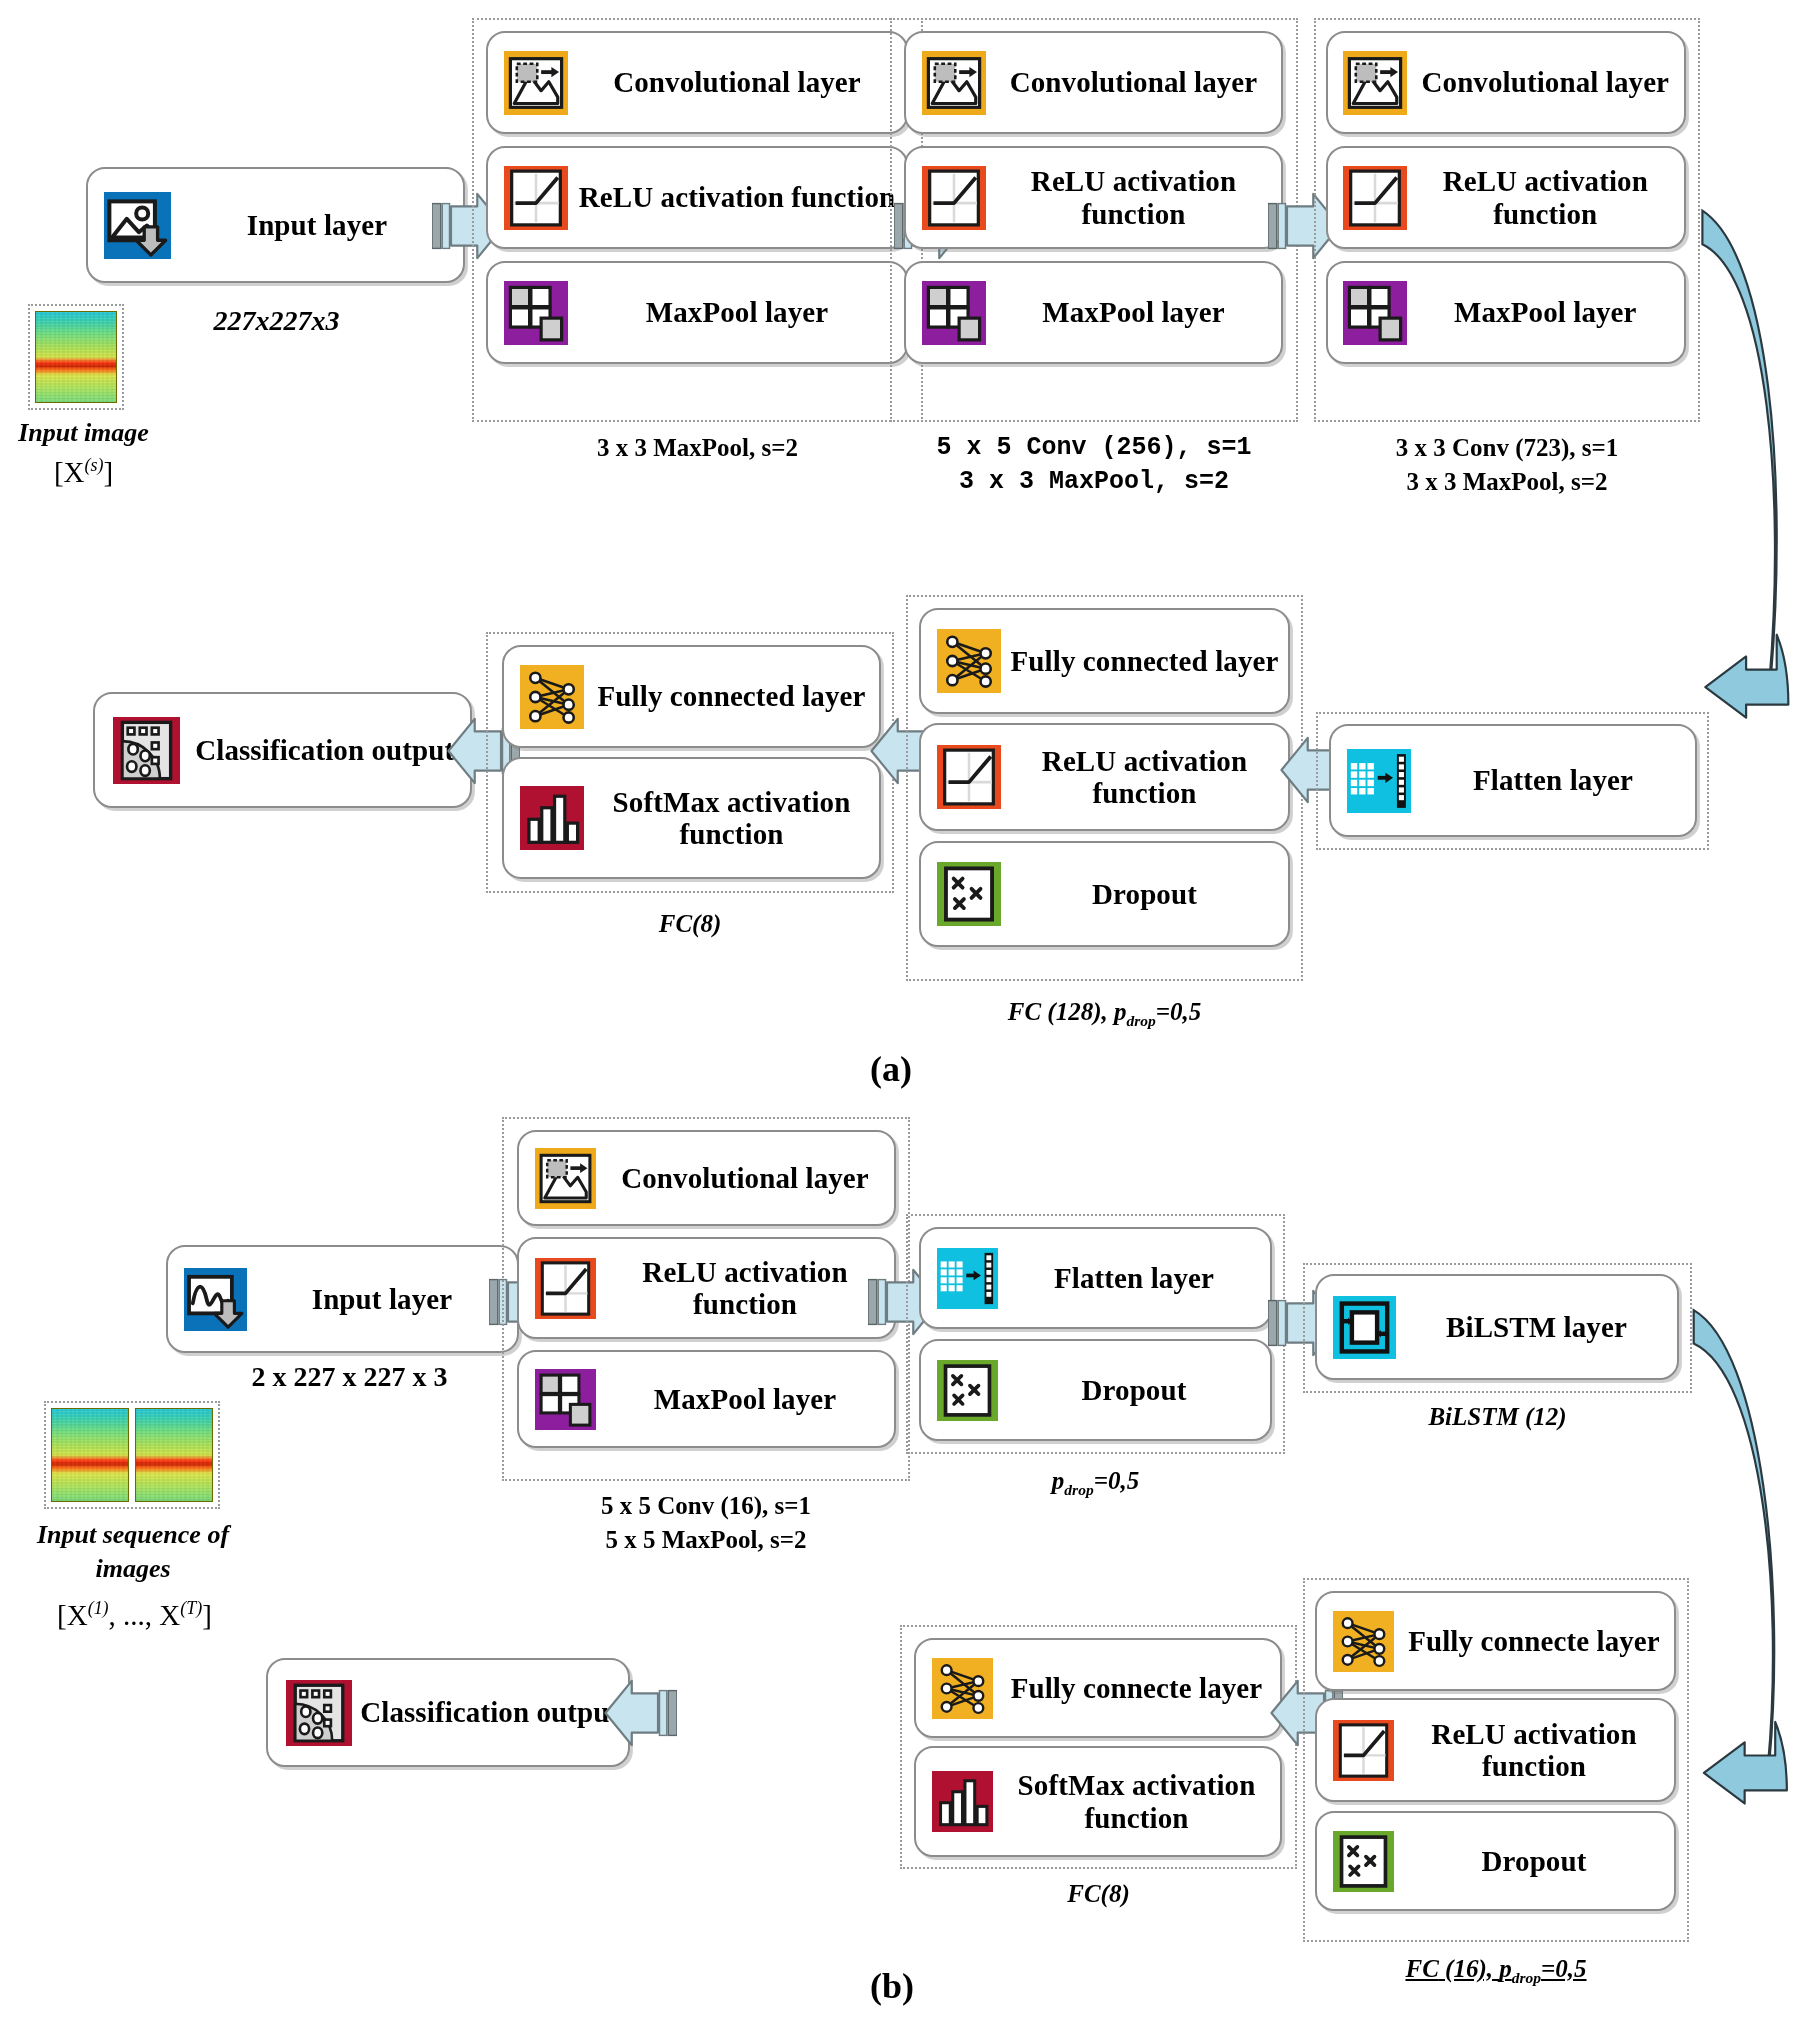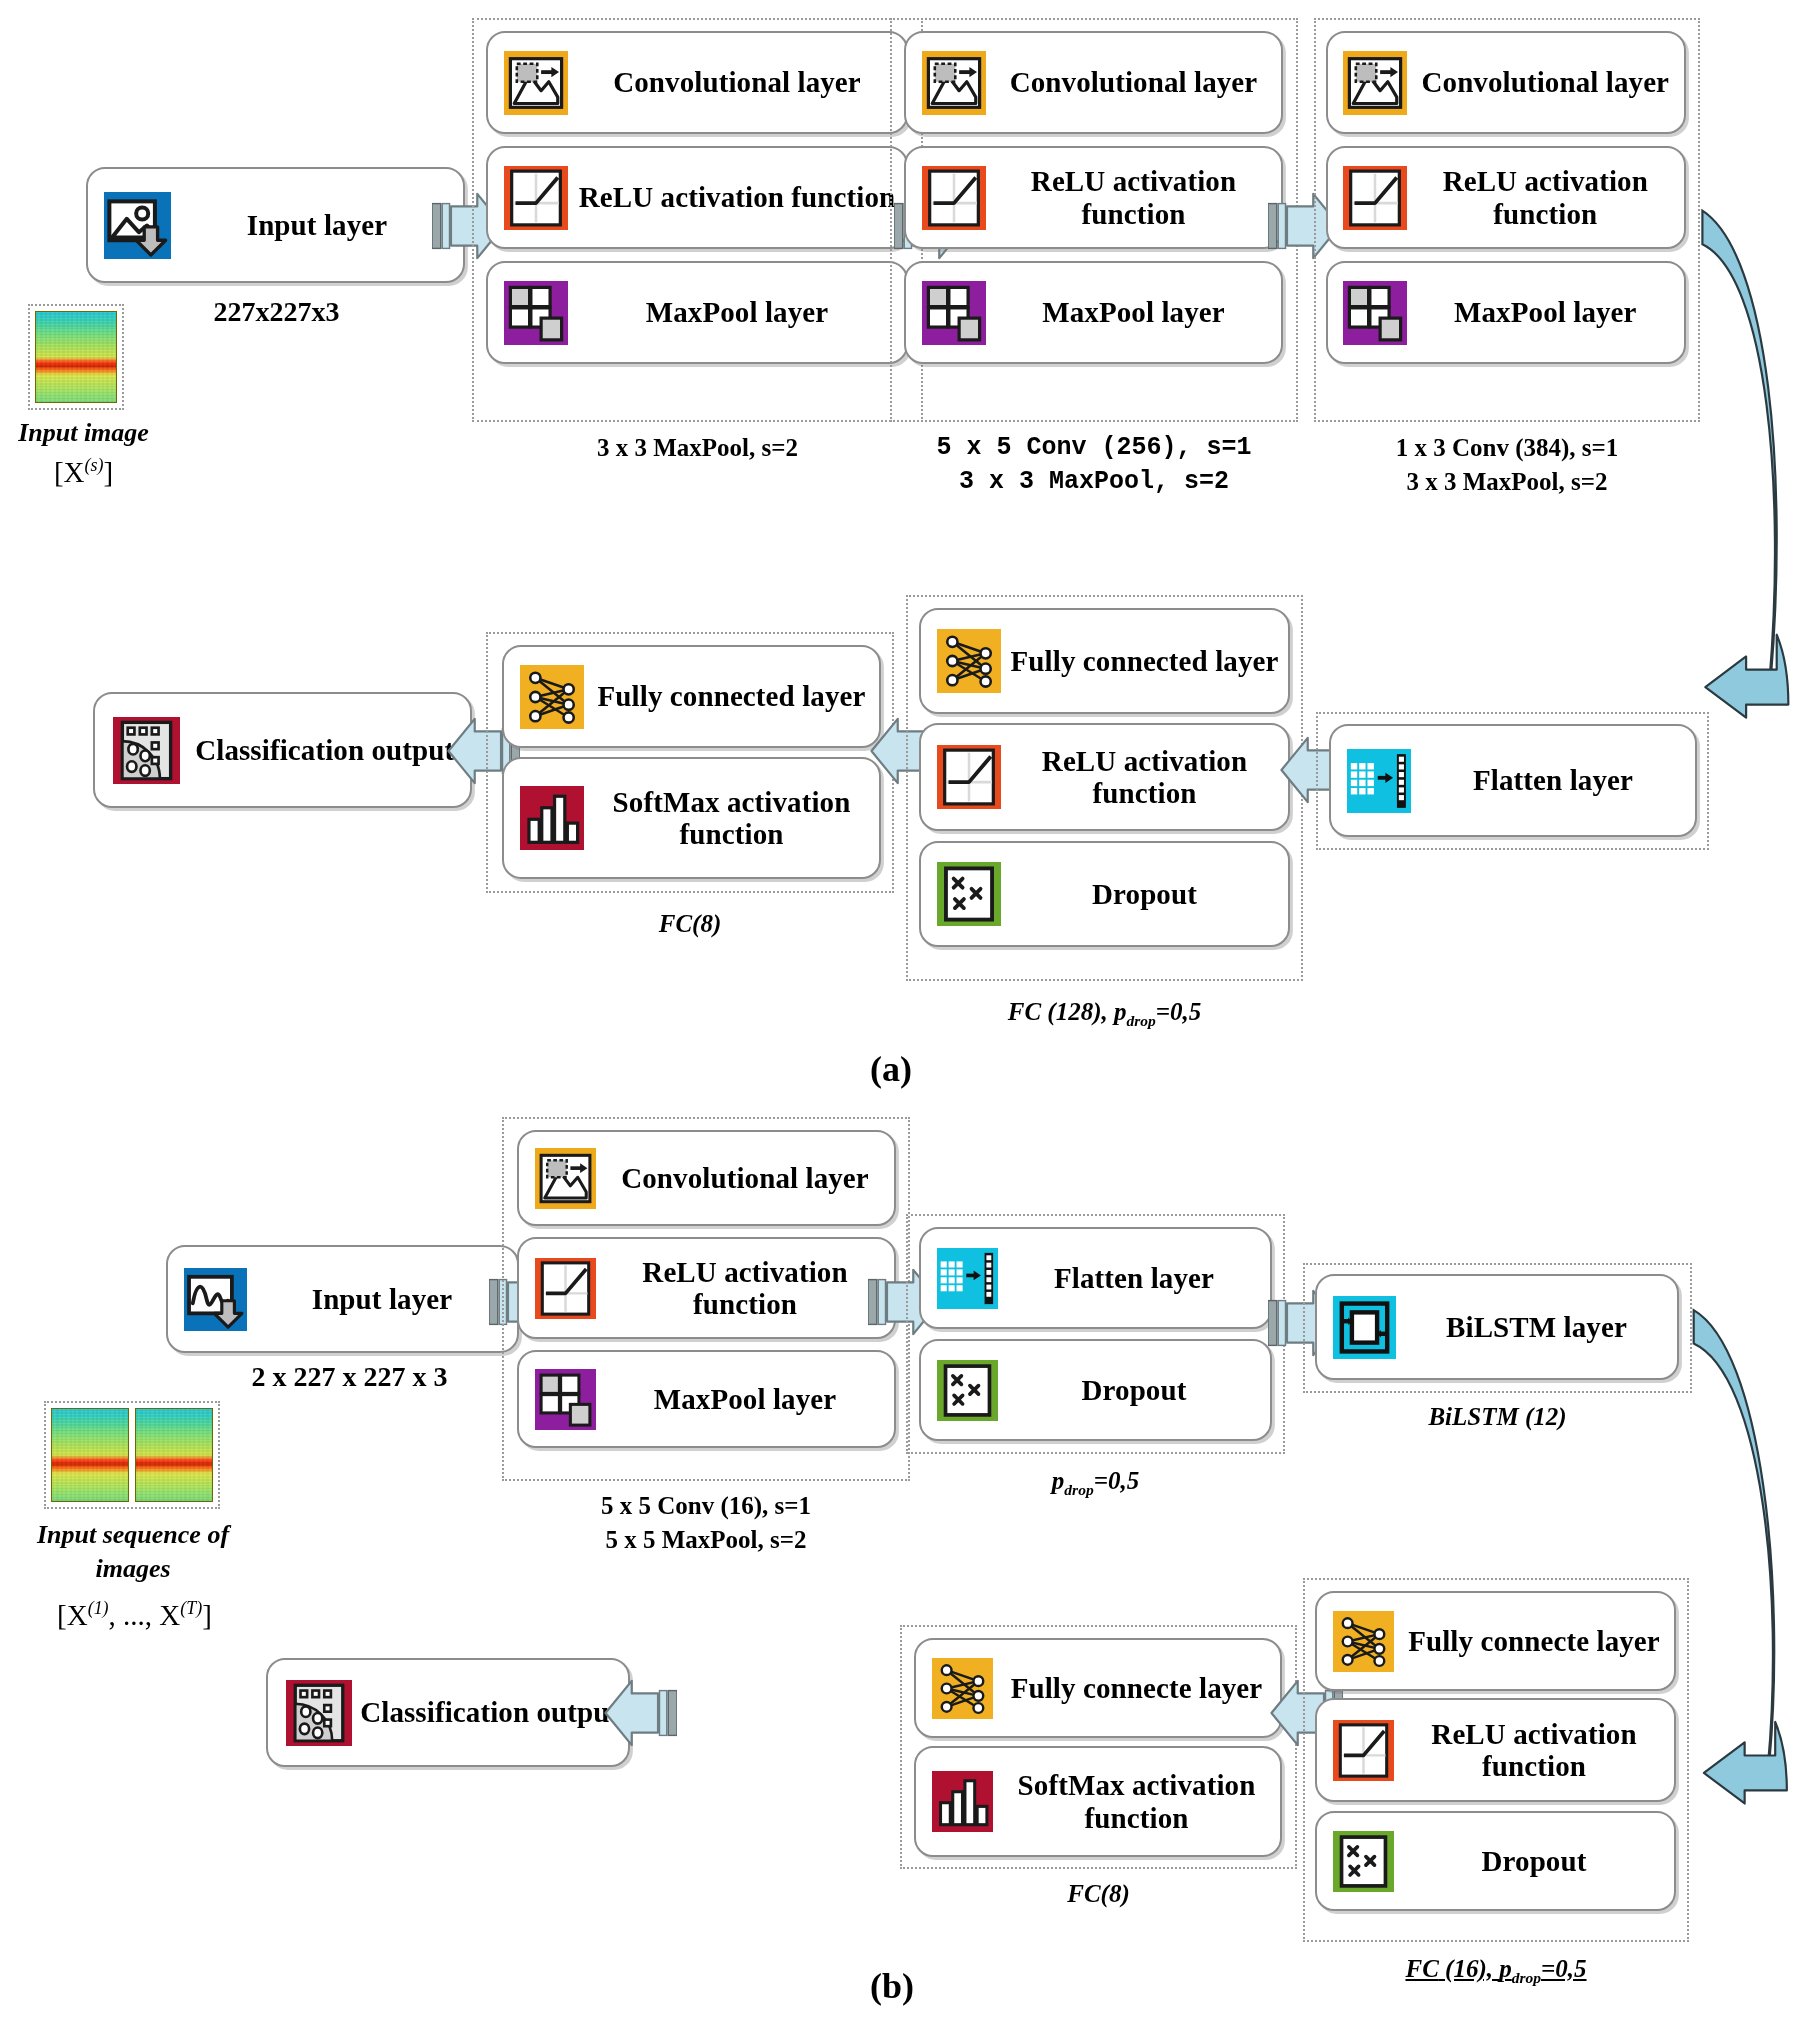--- a/index.html
+++ b/index.html
@@ -199,21 +199,21 @@
 </svg>
 
 <div class="card" style="left:86px;top:167px;width:379px;height:116px;">
   <span class="tile" style="margin-left:16px;width:67px;height:67px;background:#0a72b9;">
     <svg width="67" height="67" viewBox="0 0 100 100">
         <use href="#ic-imgdown"></use>
       </svg>
   </span>
   <span class="lbl">Input layer</span>
 </div>
-<div class="plain" style="left:131px;top:296px;width:291px;">227x227x3</div>
+<div class="plain" style="left:131px;top:305px;width:291px;font-style:italic;">227x227x3</div>
 
 <div class="specbox" style="left:28px;top:304px;width:96px;height:106px;">
   <div class="spec"></div>
 </div>
 <div class="note" style="left:-22px;top:416px;width:211px;">Input image</div>
 <div class="plain" style="left:-22px;top:455px;width:211px;font-weight:normal;font-size:29px;">
   [X<sup><i>(s)</i></sup>]
 </div>
 
 <div class="arrow" style="left:432px;top:191px;width:73px;height:70px;">
@@ -312,21 +312,21 @@
 </div>
 <div class="card" style="left:1326px;top:261px;width:360px;height:103px;">
   <span class="tile" style="margin-left:14.6px;width:64px;height:64px;background:#8d1f9e;">
     <svg width="64" height="64" viewBox="0 0 100 100">
         <use href="#ic-pool"></use>
       </svg>
   </span>
   <span class="lbl">MaxPool layer</span>
 </div>
 <div class="cap" style="left:1303px;top:431px;width:408px;">
-  <div>1 x 3 Conv (384), s=1</div>
+  <div>3 x 3 Conv (723), s=1</div>
   <div>3 x 3 MaxPool, s=2</div>
 </div>
 
 <svg class="arrow" style="left:1660px;top:167px;width:146px;height:641px;" width="146" height="641" viewBox="0 0 200 880">
   <path d="M58 60 C 150 120, 175 430, 152 700
            L152 700 L150 706
            C 172 450, 148 150, 58 106 Z" fill="#8ec9de" stroke="#2b3a40" stroke-width="3"></path>
   <path d="M160 642 L160 690 L118 690 L118 672 L62 714 L118 756 L118 738 L176 738 C 176 700, 170 666, 160 642 Z" fill="#8ec9de" stroke="#2b3a40" stroke-width="3" stroke-linejoin="round"></path>
 </svg>
 

